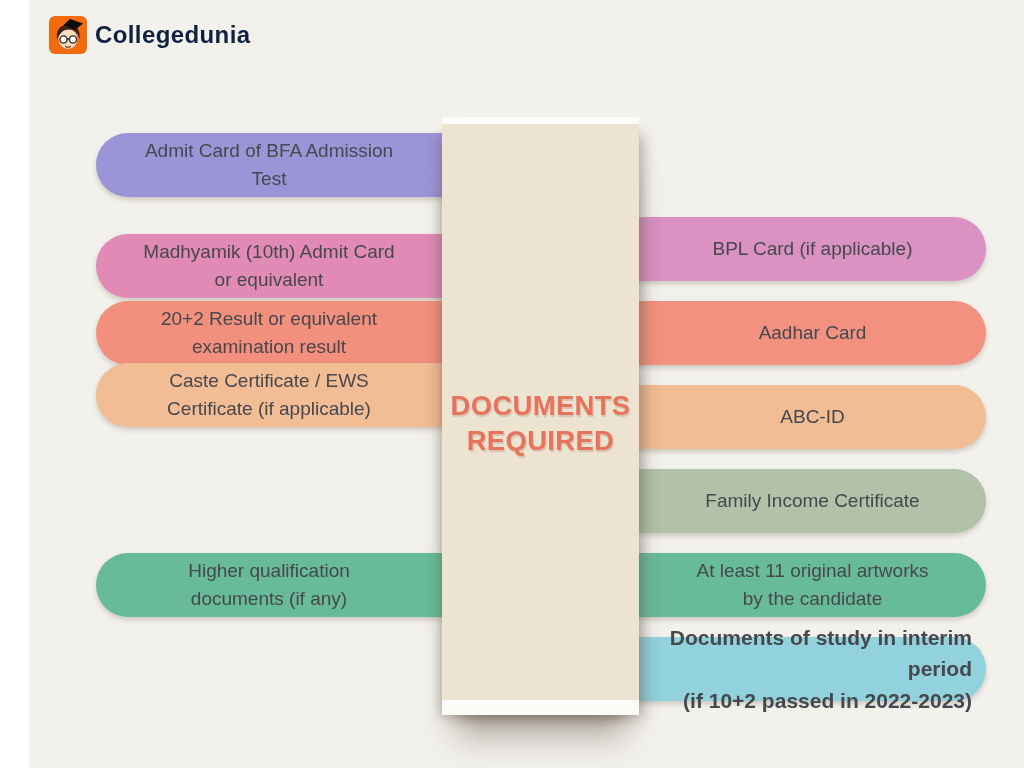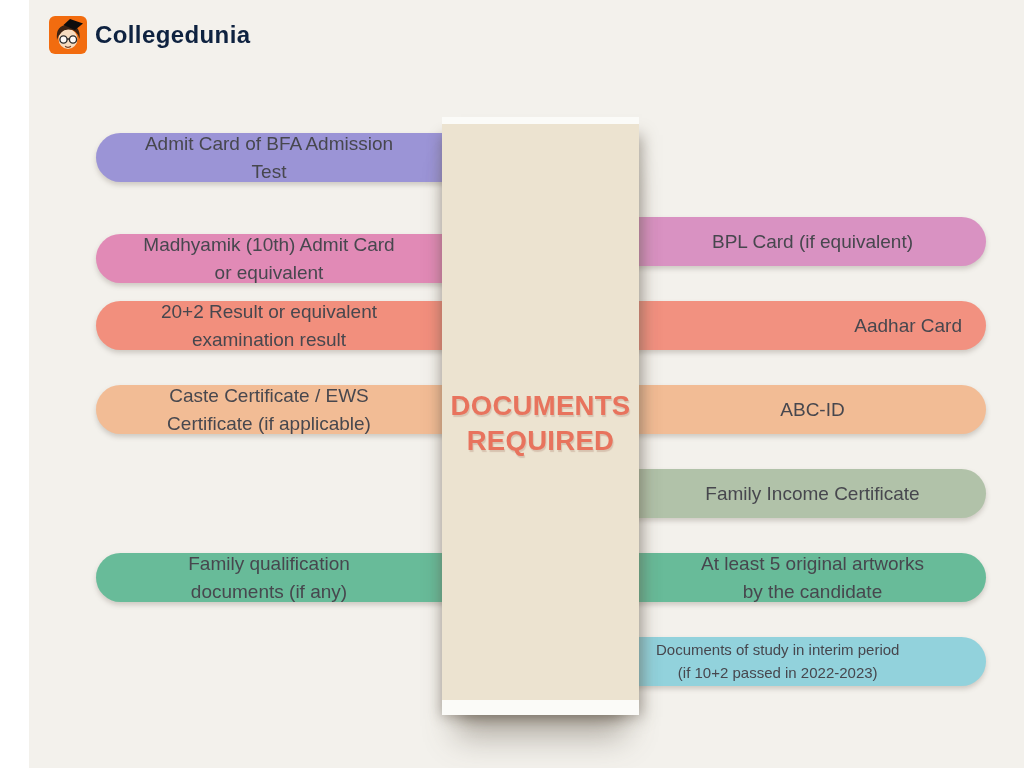--- a/index.html
+++ b/index.html
@@ -9,33 +9,33 @@
     font-family:"Liberation Sans",sans-serif;
     margin-left:29px;
   }
   
   .brand{position:absolute;top:16px;left:20px;display:flex;align-items:center;z-index:10;}
   .logo{width:38px;height:38px;border-radius:6px;background:#f26c0f;display:flex;align-items:center;justify-content:center;overflow:hidden;}
   .brand-name{margin-left:8px;font-size:24px;font-weight:800;letter-spacing:.4px;color:#0e2240;}
 
   
   .pill{
-    position:absolute;height:49px;border-radius:35px;z-index:2;
+    position:absolute;height:64px;border-radius:35px;z-index:2;
     display:flex;align-items:center;justify-content:center;
     box-shadow:0 3px 5px rgba(110,100,90,.28);
     box-sizing:border-box;
   }
   .pill span{
     color:#47474e;font-size:19px;line-height:1.45;text-align:center;
     white-space:pre-line;
   }
   .pill.left{left:67px;width:378px;padding-left:20px;padding-right:52px;}
   .pill.right{left:578px;width:379px;padding-left:56px;padding-right:24px;}
   .pill.small-left{justify-content:flex-start;padding-left:49px;padding-right:14px;}
-  .pill.small-left span{font-size:15px;text-align:center;line-height:1.5;}
+  .pill.small-left span{font-size:21px;text-align:right;line-height:1.5;font-weight:bold;}
 
   
   .panel{
     position:absolute;left:413px;top:117px;width:197px;height:598px;z-index:5;
     background:#fbfbf8;padding:7px 0 15px;box-sizing:border-box;
     box-shadow:-9px 10px 12px -8px rgba(95,85,72,.45),
                11px 10px 14px -8px rgba(95,85,72,.5),
                0 36px 30px -14px rgba(95,85,72,.42);
   }
   .panel-body{
@@ -73,43 +73,43 @@
 Test</span>
   </div>
   <div class="pill left" style="top: 234px; background: rgb(225, 138, 182);">
     <span>Madhyamik (10th) Admit Card
 or equivalent</span>
   </div>
   <div class="pill left" style="top: 301px; background: rgb(242, 143, 125);">
     <span>20+2 Result or equivalent
 examination result</span>
   </div>
-  <div class="pill left" style="top: 385px; background: rgb(242, 188, 149);">
+  <div class="pill left" style="top: 363px; background: rgb(242, 188, 149);">
     <span>Caste Certificate / EWS
 Certificate (if applicable)</span>
   </div>
   <div class="pill left" style="top: 553px; background: rgb(104, 187, 153);">
-    <span>Family qualification
+    <span>Higher qualification
 documents (if any)</span>
   </div>
 
   <div class="pill right" style="top: 217px; background: rgb(217, 146, 194);">
-    <span>BPL Card (if equivalent)</span>
+    <span>BPL Card (if applicable)</span>
   </div>
-  <div class="pill right" style="top: 301px; background: rgb(242, 145, 128); justify-content: flex-end;">
+  <div class="pill right" style="top: 301px; background: rgb(242, 145, 128);">
     <span>Aadhar Card</span>
   </div>
   <div class="pill right" style="top: 385px; background: rgb(242, 188, 149);">
     <span>ABC-ID</span>
   </div>
   <div class="pill right" style="top: 469px; background: rgb(177, 194, 169);">
     <span>Family Income Certificate</span>
   </div>
   <div class="pill right" style="top: 553px; background: rgb(104, 187, 153);">
-    <span>At least 5 original artworks
+    <span>At least 11 original artworks
 by the candidate</span>
   </div>
   <div class="pill right small-left" style="top: 637px; background: rgb(146, 210, 220);">
     <span>Documents of study in interim period
 (if 10+2 passed in 2022-2023)</span>
   </div>
 
   <div class="panel" style="background: rgb(251, 251, 248);">
     <div class="panel-body" style="background: rgb(236, 227, 208);">
       <h1 class="title" style="color: rgb(232, 115, 93);">DOCUMENTS

